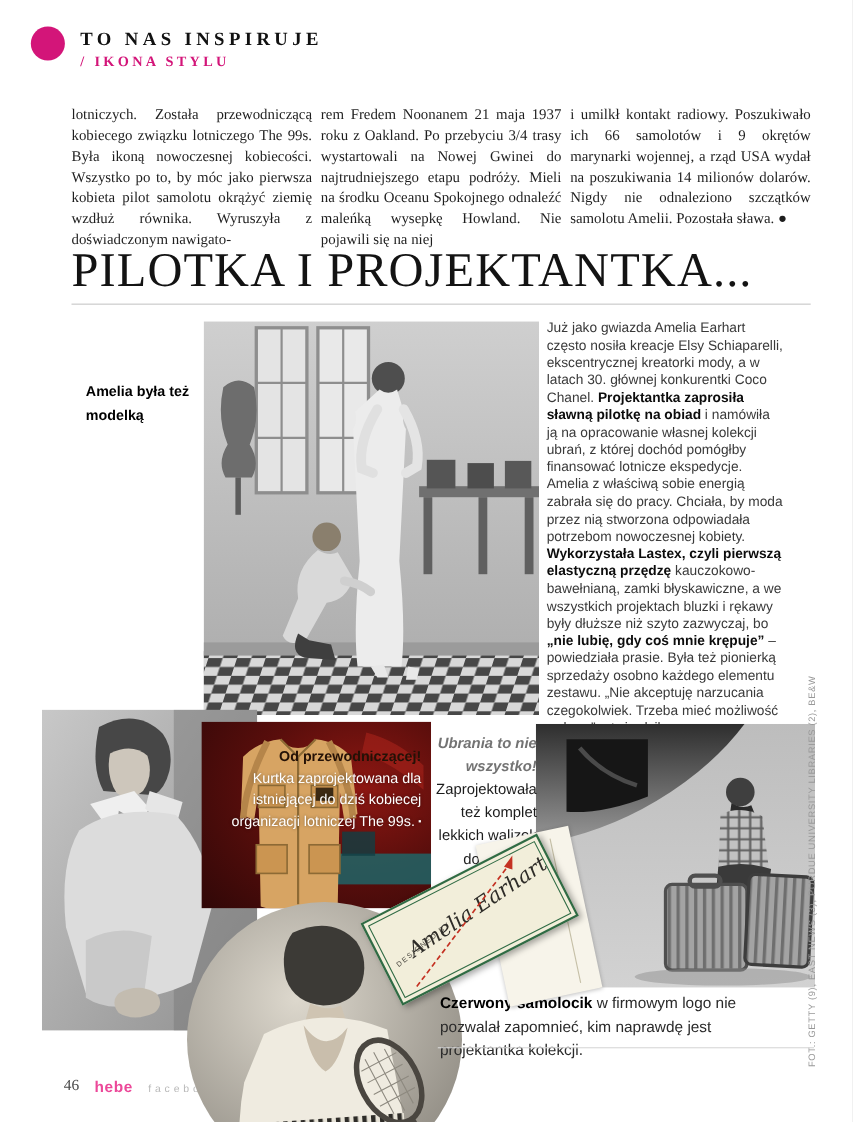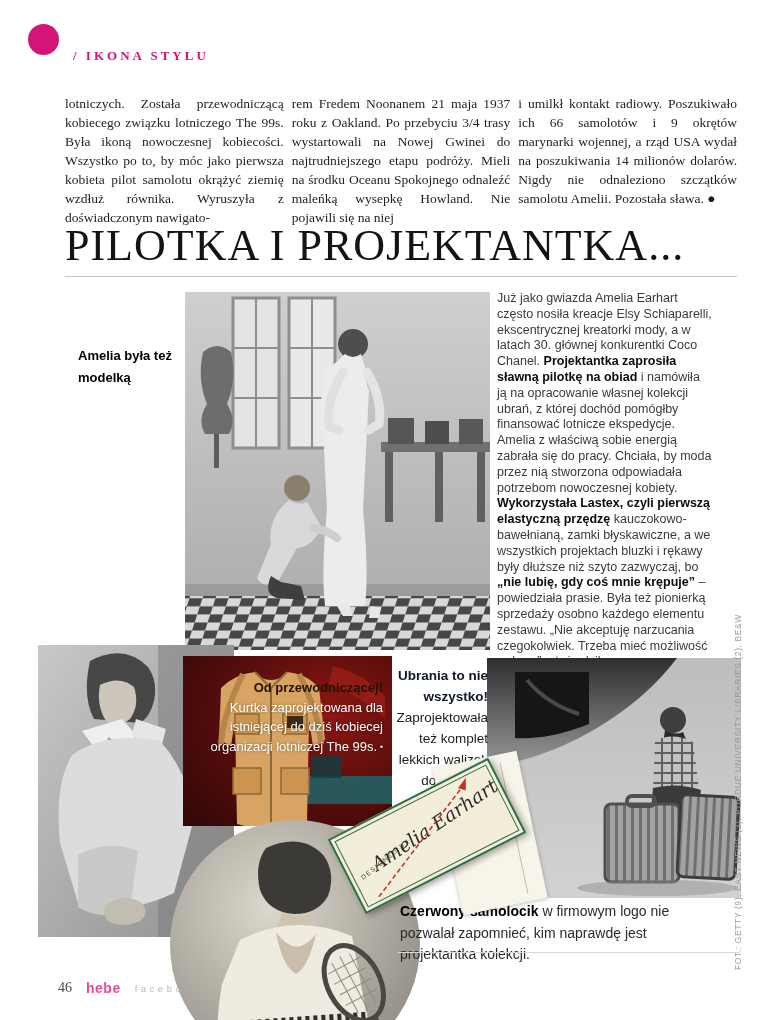--- a/index.html
+++ b/index.html
@@ -47,21 +47,21 @@
   .ph-circle  { left:170px; top:820px; width:250px; height:250px; border-radius:50%; z-index:2; }
   
   .jacket-cap { position:absolute; left:193px; top:678px; width:190px; text-align:right;
     font-size:13px; line-height:19.5px; color:#ffffff; z-index:3;
     text-shadow:0 0 3px rgba(0,0,0,.45); }
   .jacket-cap b { display:block; color:#241106; text-shadow:none; }
   .jacket-cap .endsq { font-size:8px; vertical-align:2px; margin-left:3px; }
   
   .case-cap { position:absolute; left:385px; top:665px; width:103px; text-align:right;
     font-size:13.5px; line-height:21px; color:#1c1c1c; z-index:2; }
-  .case-cap b { display:block; color:#0f172a; }
+  .case-cap b { display:block; color:#737373;font-style:italic; }
   
   .logo-cap { position:absolute; left:400px; top:901px; width:318px;
     font-size:14px; line-height:21.5px; color:#2a2a2a; z-index:3; }
   .logo-cap b { color:#000; }
   .logo-cap-rule { position:absolute; left:398px; top:952px; width:342px;
     border-top:1px solid #d8d8d8; z-index:3; }
   
   .paper { position:absolute; left:447px; top:758px; width:86px; height:150px;
     background:#f7f4ea; transform:rotate(-12deg); z-index:4;
     box-shadow:0 1px 4px rgba(0,0,0,.25); }
@@ -76,32 +76,33 @@
   .tag-sig { position:absolute; left:26px; top:22px; width:150px;
     font-family:"DejaVu Serif", serif; font-style:italic; font-size:19px;
     color:#2e2c28; transform:rotate(-7deg); }
   .tag svg.arrow { position:absolute; inset:0; width:100%; height:100%; }
   
   .credit { position:absolute; left:733px; top:665px; height:305px;
     writing-mode:vertical-rl; transform:rotate(180deg);
     font-size:8.5px; letter-spacing:.6px; color:#999; white-space:nowrap; z-index:1; }
   
   .footer { position:absolute; left:58px; top:980px; display:flex;
-    align-items:center; z-index:1; }
+    align-items:flex-end; z-index:1; }
   .pageno { font-family:"Liberation Serif", serif; font-size:14px; color:#4a4a4a; }
   .maglogo { font-size:14px; font-weight:bold; letter-spacing:.5px; color:#ec4899;
     margin-left:14px; }
   .social { font-size:9.5px; letter-spacing:3.5px; color:#b9b9b9; margin-left:14px; }
 </style>
 </head>
 <body>
 
 <div class="page">
 
   <span class="brand-dot"></span>
+  <div class="kicker">TO NAS INSPIRUJE</div>
   <div class="category">/ IKONA STYLU</div>
 
   <div class="intro">
     <div class="col">lotniczych. Została przewodniczącą kobiecego związku lotniczego The 99s. Była ikoną nowoczesnej kobiecości. Wszystko po to, by móc jako pierwsza kobieta pilot samolotu okrążyć ziemię wzdłuż równika. Wyruszyła z doświadczonym nawigato-</div>
     <div class="col">rem Fredem Noonanem 21 maja 1937 roku z Oakland. Po przebyciu 3/4 trasy wystartowali na Nowej Gwinei do najtrudniejszego etapu podróży. Mieli na środku Oceanu Spokojnego odnaleźć maleńką wysepkę Howland. Nie pojawili się na niej</div>
     <div class="col">i umilkł kontakt radiowy. Poszukiwało ich 66 samolotów i 9 okrętów marynarki wojennej, a rząd USA wydał na poszukiwania 14 milionów dolarów. Nigdy nie odnaleziono szczątków samolotu Amelii. Pozostała sława. ●</div>
   </div>
 
   <h1 class="headline">PILOTKA I PROJEKTANTKA...</h1>
   <div class="headline-rule"></div>

